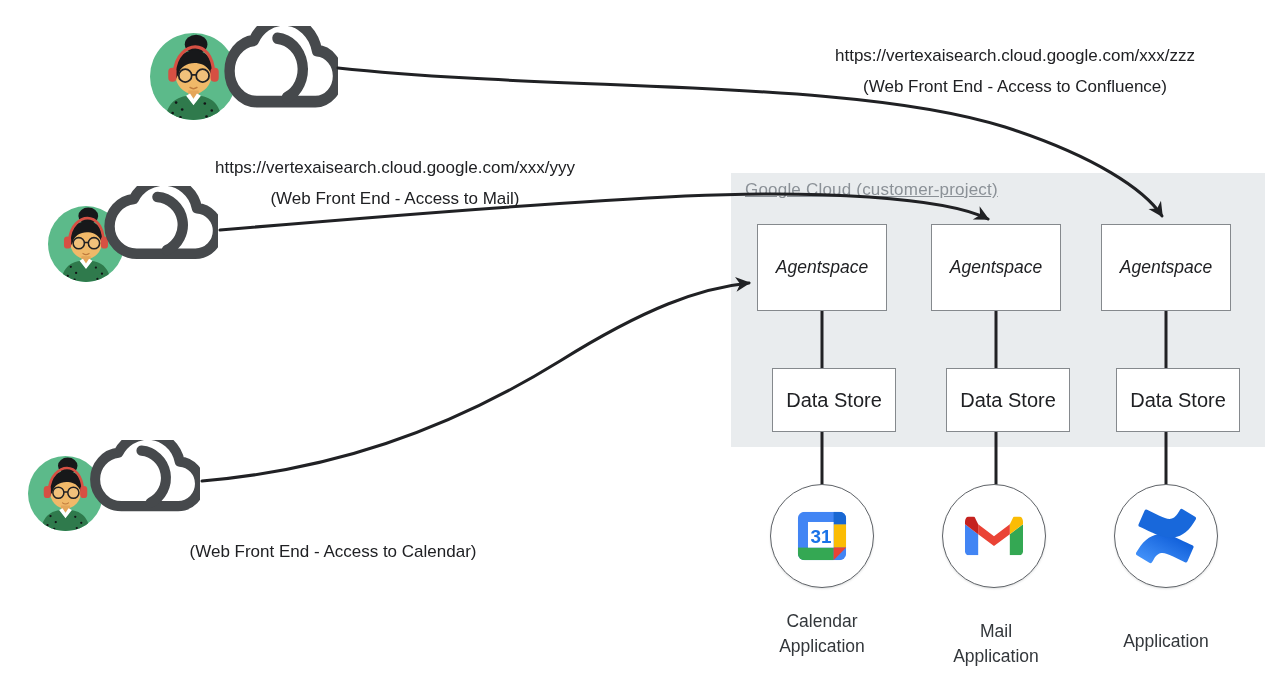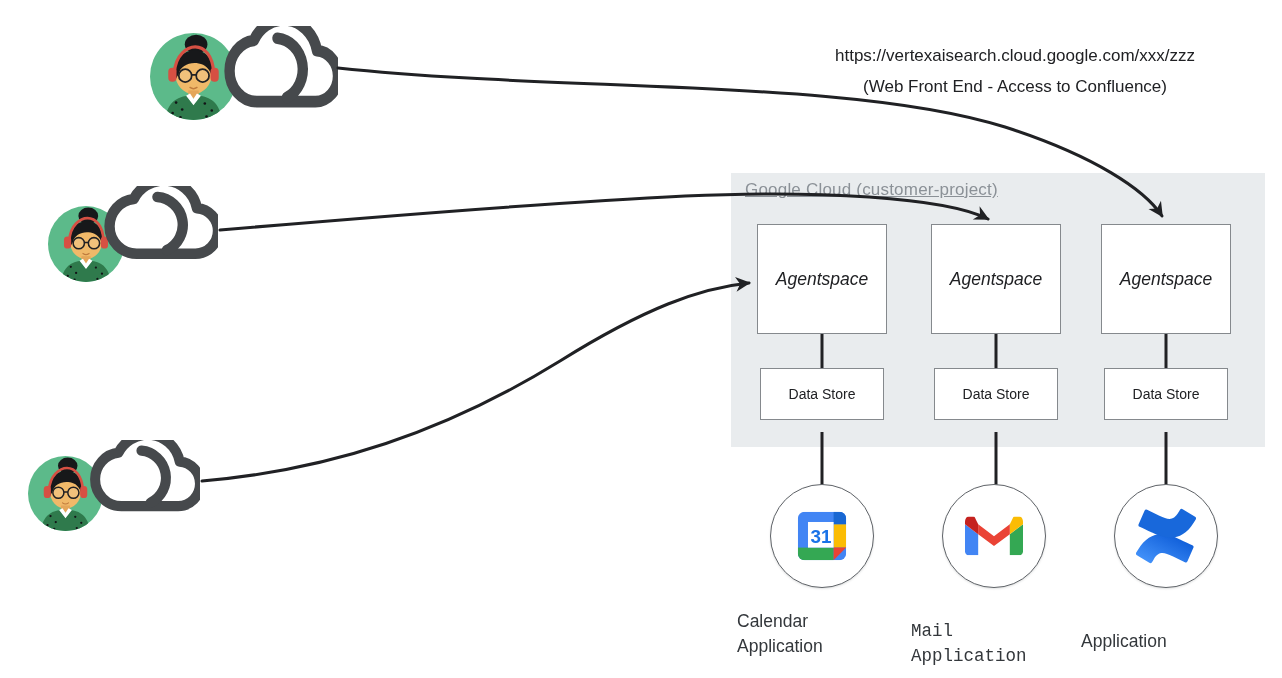--- a/index.html
+++ b/index.html
@@ -34,39 +34,39 @@
   }
   .gcp-label{
     position:absolute;left:14px;top:7px;font-size:17px;color:#8b9197;letter-spacing:.2px;text-decoration:underline;
   }
 
   
   .box{
     position:absolute;background:#ffffff;border:1.5px solid #85898d;box-sizing:border-box;
     display:flex;align-items:center;justify-content:center;z-index:3;
   }
-  .agent-box{width:130px;height:110px;top:224px;font-style:italic;font-size:17.5px;}
-  .ds-box{width:124px;height:52px;top:368px;font-size:14px;}
+  .agent-box{width:130px;height:87px;top:224px;font-style:italic;font-size:17.5px;}
+  .ds-box{width:124px;height:64px;top:368px;font-size:20px;margin-left:12px;}
   #agent-1{left:757px;} #agent-2{left:931px;} #agent-3{left:1101px;}
   #ds-1{left:760px;}    #ds-2{left:934px;}    #ds-3{left:1104px;}
 
   
   .app-circle{
     position:absolute;top:484px;width:104px;height:104px;border-radius:50%;
     background:#fff;border:1.5px solid #5f6368;box-sizing:border-box;z-index:3;
     display:flex;align-items:center;justify-content:center;
     box-shadow:0 1px 2px rgba(60,64,67,.15);
   }
   #circle-calendar{left:770px;} #circle-mail{left:942px;} #circle-confluence{left:1114px;}
   .app-circle svg{display:block;}
 
   
-  .app-label{position:absolute;width:170px;text-align:left;font-size:17.5px;line-height:24.5px;color:#33373b;z-index:3;}
+  .app-label{position:absolute;width:170px;text-align:center;font-size:17.5px;line-height:24.5px;color:#33373b;z-index:3;}
   #app-label-calendar{left:737px;top:609px;}
-  #app-label-mail{left:911px;top:619px;font-family:Liberation Mono, monospace;}
+  #app-label-mail{left:911px;top:619px;}
   #app-label-confluence{left:1081px;top:629px;}
 </style>
 </head>
 <body>
 
 <div class="canvas">
 
   <svg width="0" height="0" style="position:absolute" aria-hidden="true">
     <defs>
 
@@ -157,21 +157,26 @@
       <path d="M822 432 V486"></path>
       <path d="M996 432 V486"></path>
       <path d="M1166 432 V486"></path>
     </g>
   </svg>
 
   <div class="url-label" id="lbl-confluence">
     <div>https://vertexaisearch.cloud.google.com/xxx/zzz</div>
     <div>(Web Front End - Access to Confluence)</div>
   </div>
+  <div class="url-label" id="lbl-mail">
+    <div>https://vertexaisearch.cloud.google.com/xxx/yyy</div>
+    <div>(Web Front End - Access to Mail)</div>
+  </div>
   <div class="url-label" id="lbl-calendar">
+    <div>(Web Front End - Access to Calendar)</div>
   </div>
 
   <div class="user" id="user-confluence">
     <svg class="avatar">
         <use href="#sym-avatar"></use>
       </svg>
     <svg class="cloud" preserveAspectRatio="none" viewBox="-1.5 2.6 27 18.8">
         <use href="#sym-cloud"></use>
       </svg>
   </div>

